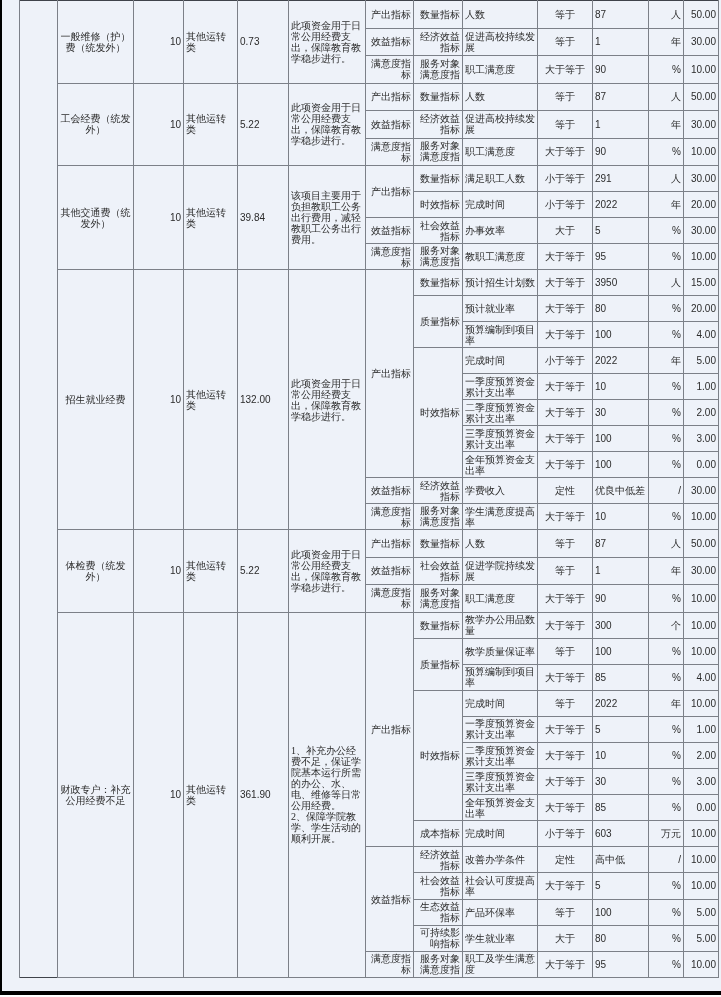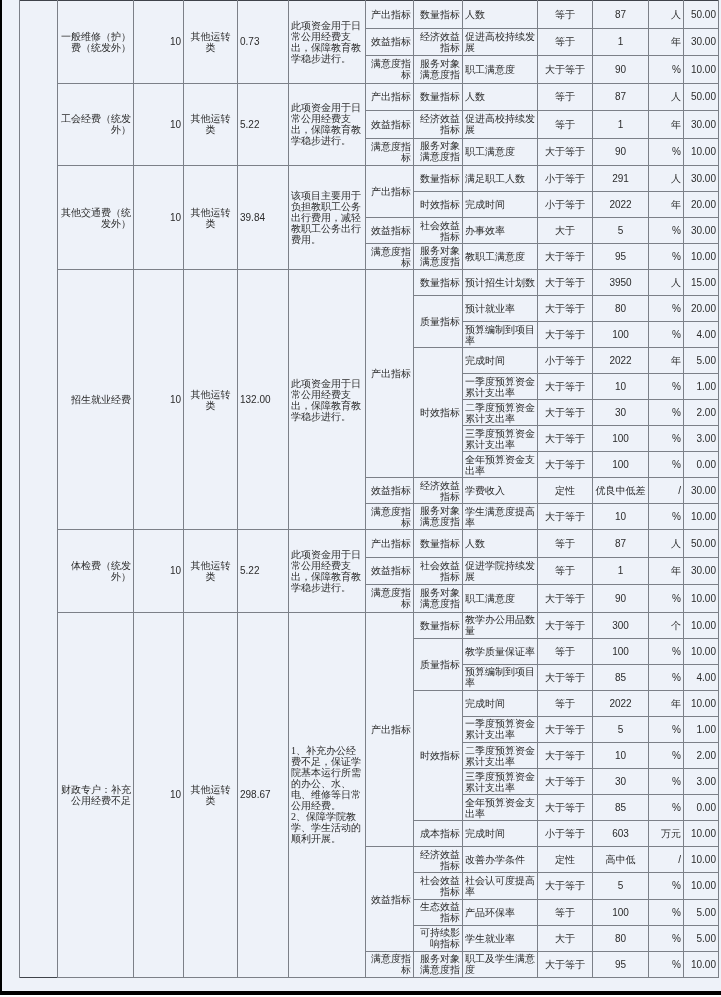--- a/index.html
+++ b/index.html
@@ -30,30 +30,30 @@
     font-size:10px; line-height:11px;
     overflow:hidden;
     word-break:break-all;
   }
   
   tr.group-start td { border-top:1px solid #3f434b; }
   table.perf { border:1px solid #3f434b; }
 
   td.c-margin { border-top:none !important; border-bottom:none !important; }
 
-  td.c-name     { font-size:9px; line-height:11px; padding:1px 1px; text-align:right; }
+  td.c-name     { font-size:9px; line-height:11px; padding:1px 1px; text-align:center; }
   td.c-code     { font-size:9px; text-align:right; padding-right:3px; }
-  td.c-category { font-size:9px; text-align:center; padding-left:3px; }
+  td.c-category { font-size:9px; text-align:left; padding-left:3px; }
   td.c-amount   { font-size:9px; text-align:left; padding-right:2px; }
   td.c-desc     { font-size:8.3px; line-height:10.5px; padding:2px 1px; text-align:left; white-space:pre-wrap;font-family:Liberation Serif, serif; }
 
   td.c-lv1, td.c-lv2 { text-align:right; padding:1px 2px; }
   td.c-ind  { text-align:left; padding:1px 3px; }
   td.c-rel  { text-align:center; padding-left:3px; }
-  td.c-val  { text-align:center; padding-right:6px; }
+  td.c-val  { text-align:left; padding-right:6px; }
   td.c-unit { text-align:right; padding-right:6px; }
   td.c-wt   { text-align:right; padding-right:3px; }
 
   .clip2 { max-height:23px; overflow:hidden; }
 </style>
 </head>
 <body>
 
 <div class="page">
   <div class="content">
@@ -634,21 +634,21 @@
             <td class="c-name" rowspan="14">
               <div>财政专户：补充公用经费不足</div>
             </td>
             <td class="c-code" rowspan="14">
               <div>10</div>
             </td>
             <td class="c-category" rowspan="14">
               <div>其他运转类</div>
             </td>
             <td class="c-amount" rowspan="14">
-              <div>298.67</div>
+              <div>361.90</div>
             </td>
             <td class="c-desc" rowspan="14"><div>1、补充办公经费不足，保证学院基本运行所需的办公、水、电、维修等日常公用经费。
 2、保障学院教学、学生活动的顺利开展。</div></td>
             <td class="c-lv1" rowspan="9">
               <div>产出指标</div>
             </td>
             <td class="c-lv2">
               <div class="clip2">数量指标</div>
             </td>
             <td class="c-ind">

